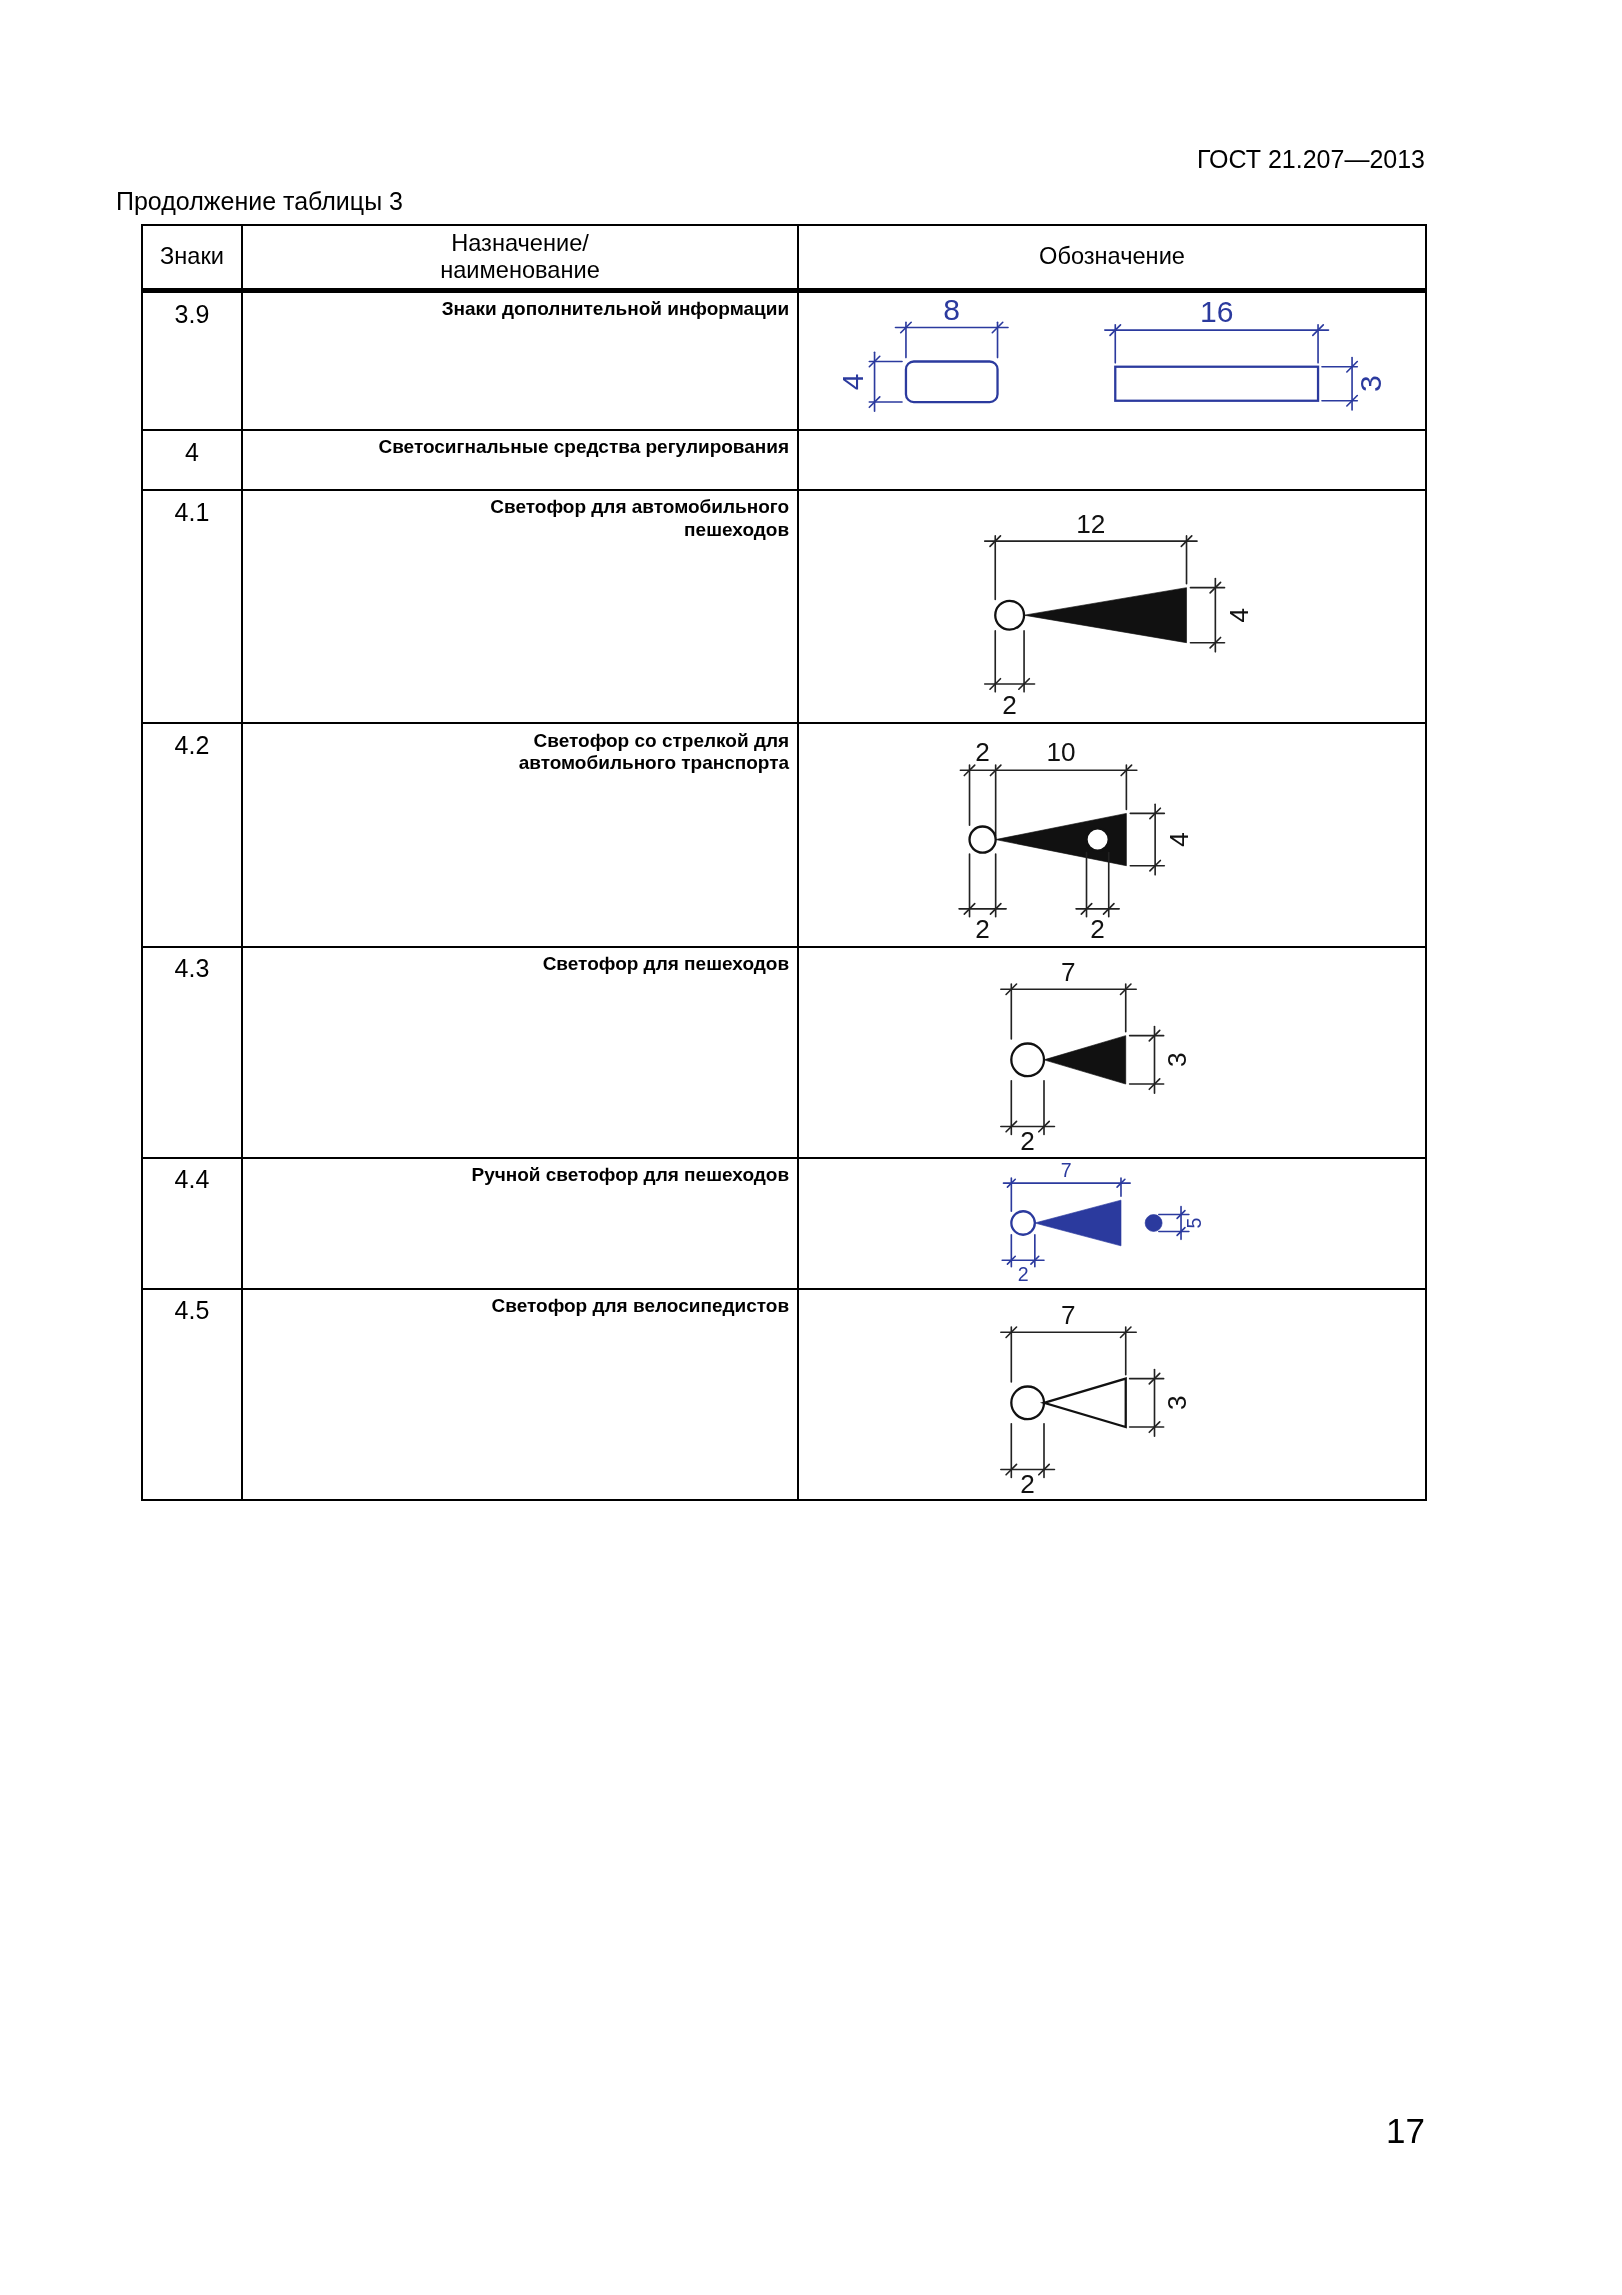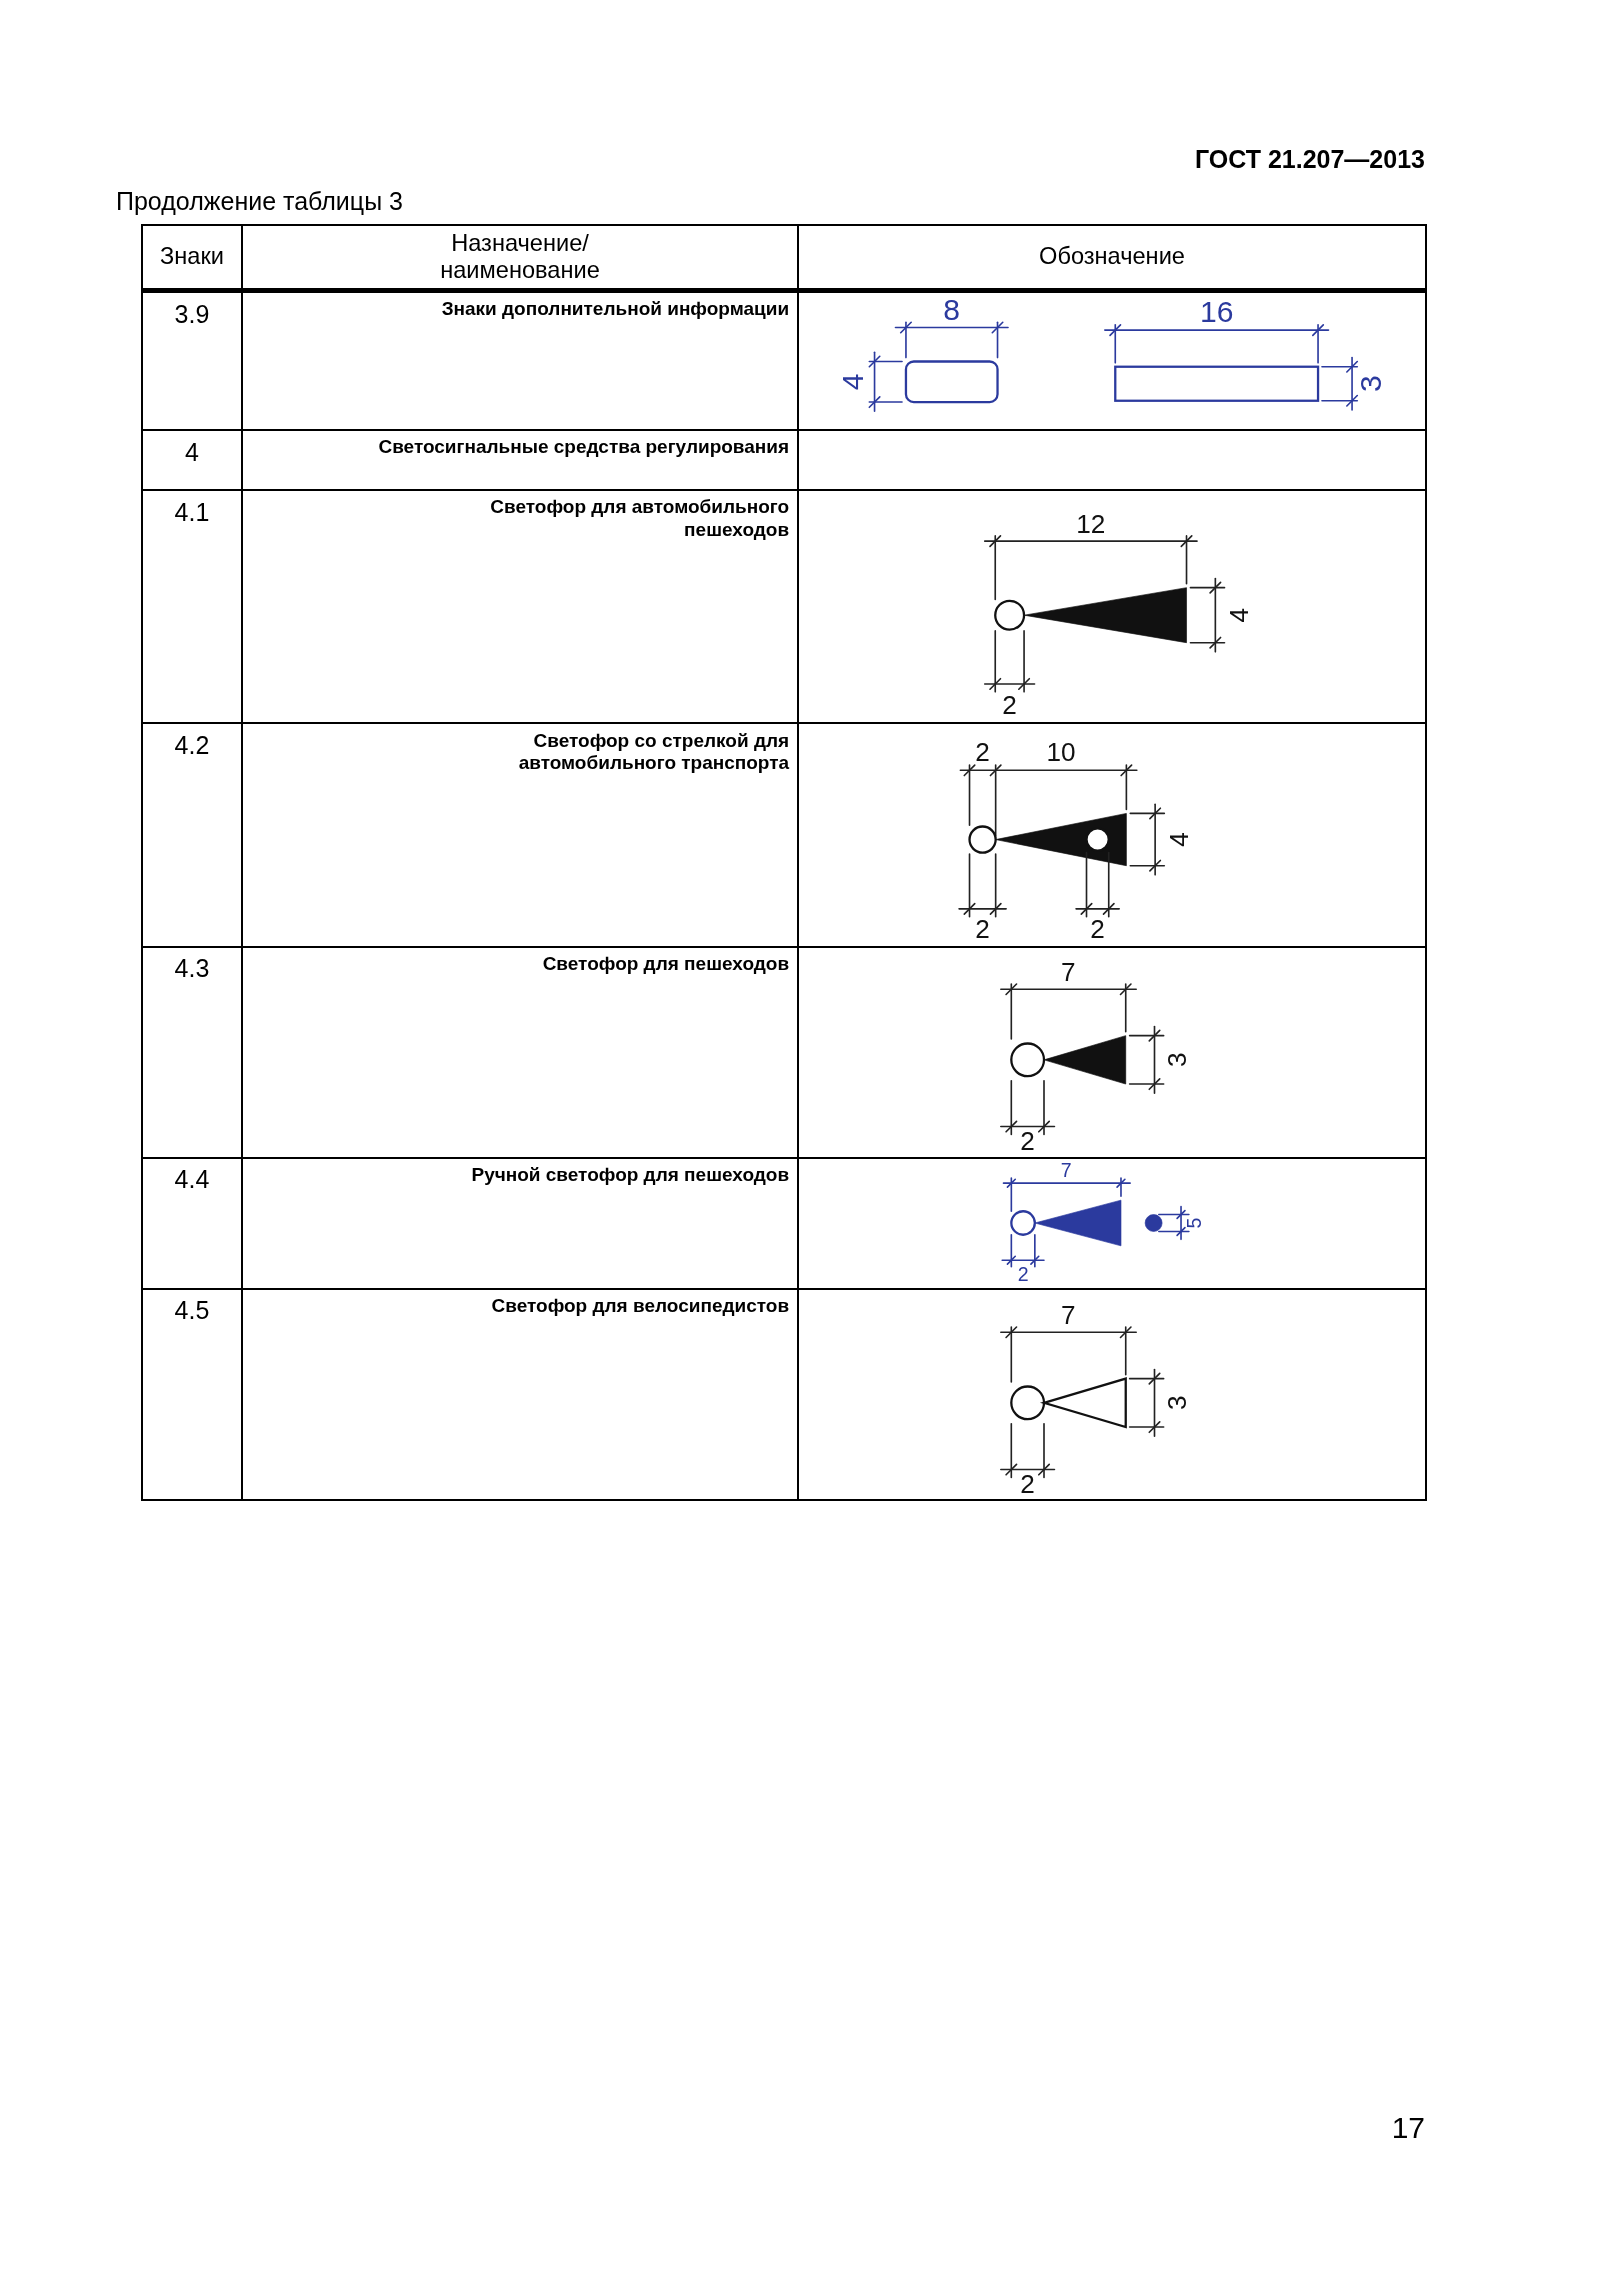--- a/index.html
+++ b/index.html
@@ -1,20 +1,20 @@
 <!DOCTYPE html>
 <html style="font-size:10.5px"><head>
 <meta charset="utf-8">
 <style>
   html,body{margin:0;padding:0;background:#ffffff;}
   body{width:1623px;height:2295px;font-family:"Liberation Sans",sans-serif;color:#000;overflow:hidden;}
   .page{position:relative;width:1623px;height:2295px;background:#fff;}
 
   .doc-code{position:absolute;top:145px;left:141px;width:1284px;text-align:right;
-            font-weight:bold;font-size:25px;}
+            font-weight:normal;font-size:25px;}
   .caption{position:absolute;top:187px;left:116px;font-size:25px;}
 
   table.t3{position:absolute;top:224px;left:141px;width:1284px;border-collapse:collapse;
            table-layout:fixed;}
   table.t3 th, table.t3 td{border:2px solid #000;}
   table.t3 thead th{border-bottom:5.2px solid #000;font-weight:normal;font-size:23.6px;
                     text-align:center;vertical-align:middle;padding:3.9px;line-height:1.15;}
   td.num{font-size:25px;text-align:center;vertical-align:top;padding-top:6.5px;}
   td.name{font-size:19px;text-align:right;vertical-align:top;padding:5.2px 7.9px;
           line-height:1.2;white-space:pre-line;font-weight:bold;}
@@ -23,21 +23,21 @@
 
   tr.h-head{height:60px;}
   tr.h-39{height:139px;}
   tr.h-4{height:60px;}
   tr.h-41{height:195px;margin-left:35px;}
   tr.h-42{height:216px;margin-top:27px;}
   tr.h-43{height:191px;}
   tr.h-44{height:116px;}
   tr.h-45{height:157px;}
 
-  .page-num{position:absolute;top:2111px;left:141px;width:1284px;text-align:right;font-size:30px;}
+  .page-num{position:absolute;top:2111px;left:141px;width:1284px;text-align:right;font-size:35px;}
 
   
   svg.draw{display:inline-block;vertical-align:middle;}
   svg.draw line{stroke-width:2.5;fill:none;stroke-linecap:round;}
   svg.draw .shape{stroke-width:3.5;fill:none;}
   svg.draw text{font-family:"Liberation Sans",sans-serif;font-size:40px;text-anchor:middle;}
   svg.draw text.big{font-size:46px;}
   svg.draw text.small{font-size:30px;}
   svg.black line{stroke:#222;}
   svg.black .shape{stroke:#111;}

